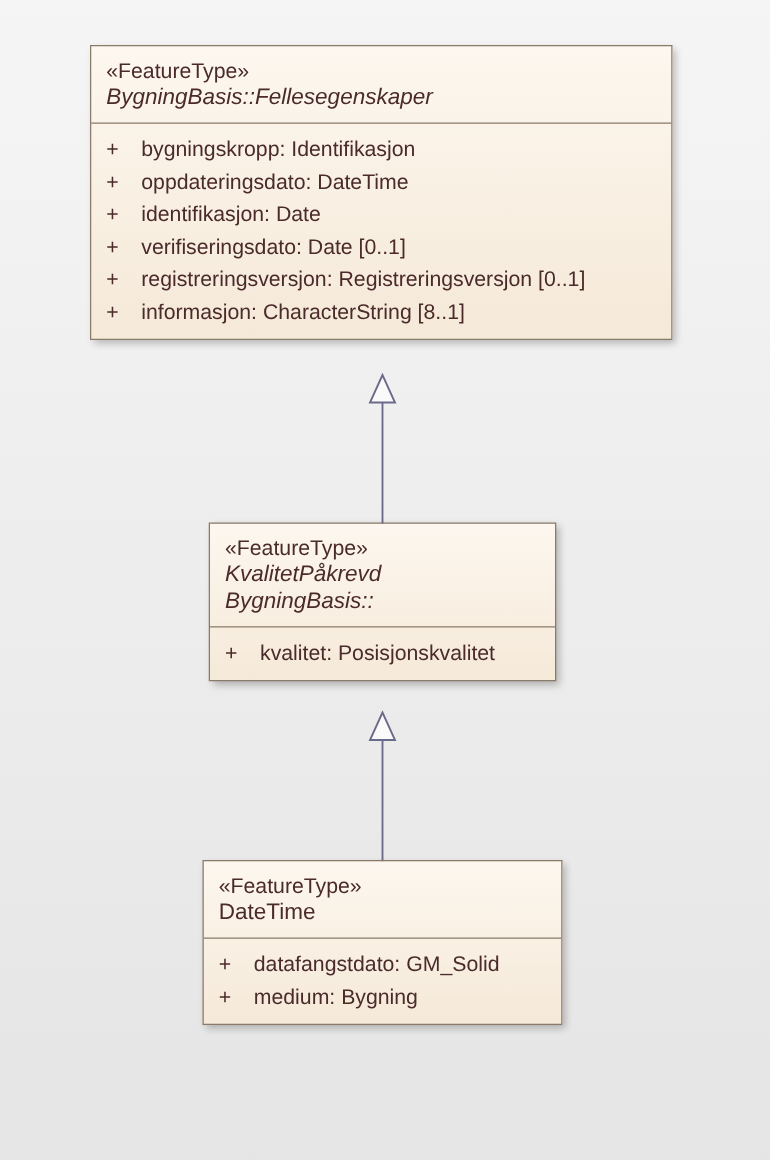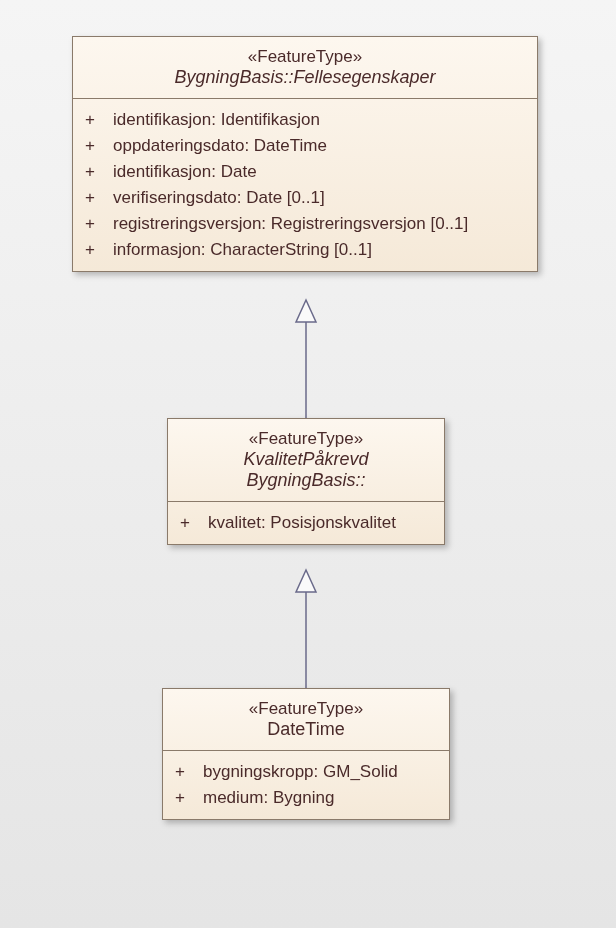--- a/index.html
+++ b/index.html
@@ -14,21 +14,21 @@
       font-family: "Segoe UI", Arial, sans-serif;
       position: relative;
     }
     .class-box {
       position: absolute;
       background: linear-gradient(to bottom, #fdf7ef 0%, #f5e9d8 100%);
       border: 1px solid #8a7a6a;
       box-shadow: 3px 3px 6px rgba(0,0,0,0.25);
     }
     .class-header {
-      text-align: center;
+      text-align: left;
       padding: 10px 12px;
       border-bottom: 1px solid #8a7a6a;
       color: #4a2a2a;
     }
     .stereotype {
       font-size: 17px;
       font-weight: normal;
     }
     .class-name {
       font-size: 18px;
@@ -63,41 +63,41 @@
 <body>
 
 <div class="class-box" style="left:72px; top:36px; width:466px;">
   <div class="class-header">
     <div class="stereotype">«FeatureType»</div>
     <div class="class-name abstract">BygningBasis::Fellesegenskaper</div>
   </div>
   <div class="class-body">
     <div class="attr-row">
       <span class="attr-plus">+</span>
-      <span class="attr-text">identifikasjon: Identifikasjon</span>
+      <span class="attr-text">bygningskropp: Identifikasjon</span>
     </div>
     <div class="attr-row">
       <span class="attr-plus">+</span>
       <span class="attr-text">oppdateringsdato: DateTime</span>
     </div>
     <div class="attr-row">
       <span class="attr-plus">+</span>
       <span class="attr-text">identifikasjon: Date</span>
     </div>
     <div class="attr-row">
       <span class="attr-plus">+</span>
       <span class="attr-text">verifiseringsdato: Date [0..1]</span>
     </div>
     <div class="attr-row">
       <span class="attr-plus">+</span>
       <span class="attr-text">registreringsversjon: Registreringsversjon [0..1]</span>
     </div>
     <div class="attr-row">
       <span class="attr-plus">+</span>
-      <span class="attr-text">informasjon: CharacterString [0..1]</span>
+      <span class="attr-text">informasjon: CharacterString [8..1]</span>
     </div>
   </div>
 </div>
 
 <svg class="arrow" style="left:296px; top:300px; width:20px; height:120px;">
   <line x1="10" y1="22" x2="10" y2="120" stroke="#6a6a8a" stroke-width="1.5"></line>
   <polygon points="10,0 0,22 20,22" fill="#fafafa" stroke="#6a6a8a" stroke-width="1.5"></polygon>
 </svg>
 
 <div class="class-box" style="left:167px; top:418px; width:278px;">
@@ -120,20 +120,20 @@
 </svg>
 
 <div class="class-box" style="left:162px; top:688px; width:288px;">
   <div class="class-header">
     <div class="stereotype">«FeatureType»</div>
     <div class="class-name">DateTime</div>
   </div>
   <div class="class-body">
     <div class="attr-row">
       <span class="attr-plus">+</span>
-      <span class="attr-text">bygningskropp: GM_Solid</span>
+      <span class="attr-text">datafangstdato: GM_Solid</span>
     </div>
     <div class="attr-row">
       <span class="attr-plus">+</span>
       <span class="attr-text">medium: Bygning</span>
     </div>
   </div>
 </div>
 
 </body></html>

